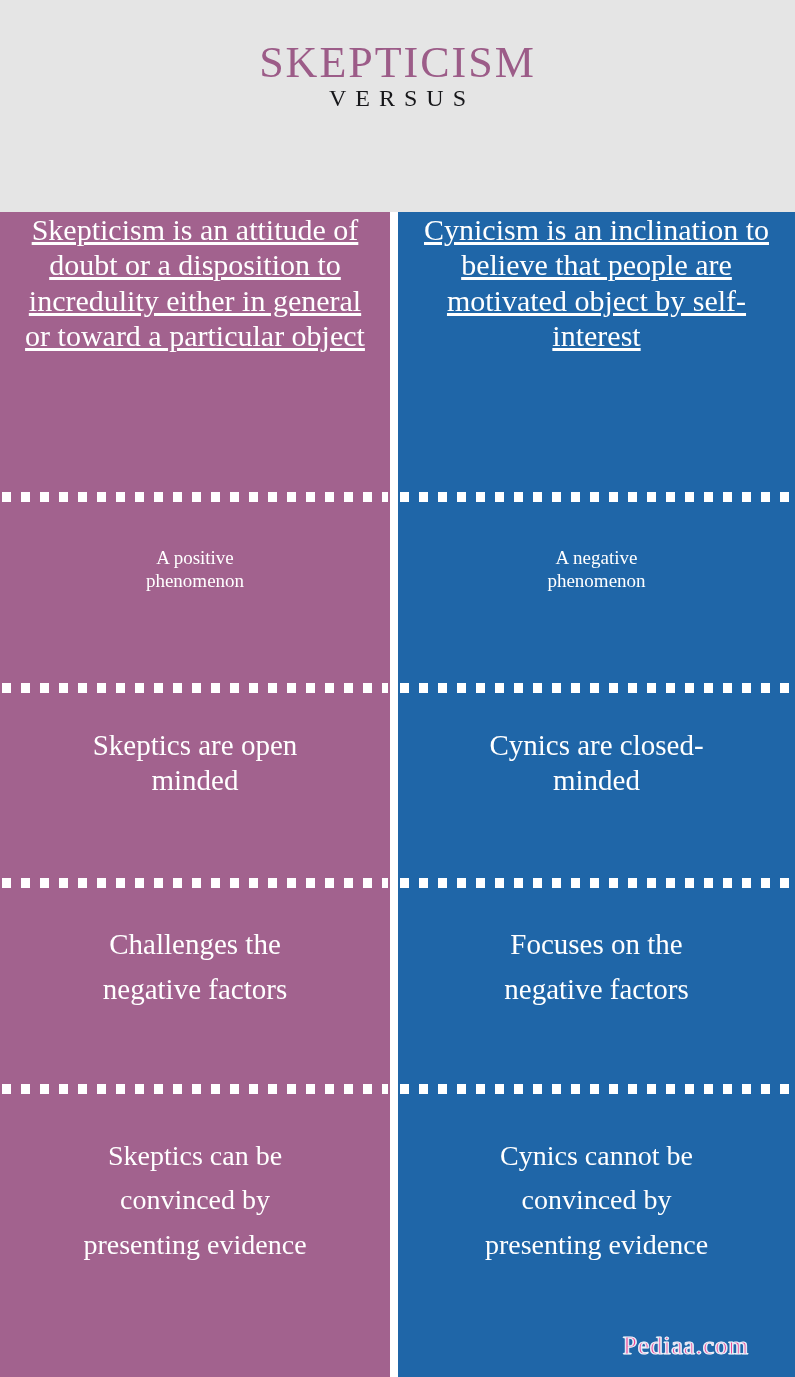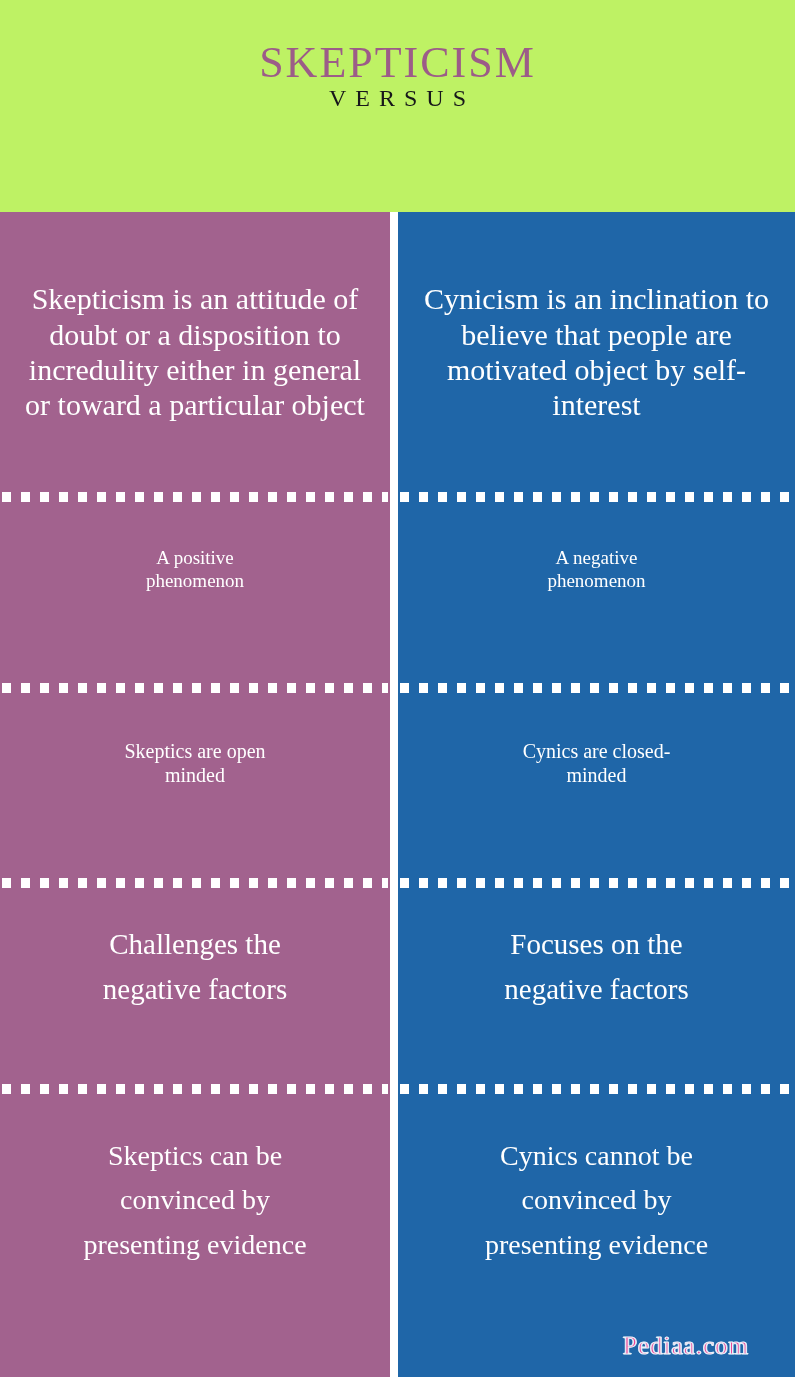--- a/index.html
+++ b/index.html
@@ -14,21 +14,21 @@
   #page {
     position:relative;
     width:795px; height:1377px;
     background:#ffffff;
   }
 
   
   #header {
     position:absolute;
     left:0; top:0; width:795px; height:212px;
-    background:#bef264;
+    background:#e5e5e5;
     display:flex; flex-direction:column;
     align-items:center; justify-content:flex-start;
     padding-top:40px;
   }
   #title-primary {
     font-family:"Liberation Serif", serif;
     font-size:44px;
     font-weight:400;
     letter-spacing:2px;
     color:#9c5c88;
@@ -83,25 +83,25 @@
   
   .row-0 { top:0px;   height:280px; }
   .row-1 { top:280px; height:191px; }
   .row-2 { top:471px; height:195px; }
   .row-3 { top:666px; height:206px; }
   .row-4 { top:872px; height:293px; }
 
   
   .row-0 .txt { font-size:30px; line-height:1.18; }
   .row-1 .txt { font-size:19px; line-height:1.20; }
-  .row-2 .txt { font-size:20px; line-height:1.20; }
+  .row-2 .txt { font-size:29px; line-height:1.20; }
   .row-3 .txt { font-size:29px; line-height:1.55; }
   .row-4 .txt { font-size:28px; line-height:1.58; }
 
-  .row-0 { align-items:center; }
+  .row-0 { align-items:flex-start;text-decoration:underline; }
   .row-1 .txt, .row-2 .txt { transform:translateY(-18px); }
   .row-3 .txt { transform:translateY(-14px); }
   .row-4 .txt { transform:translateY(-30px); }
 
   
   .divider {
     position:absolute;
     height:10px;
     background-image:
       repeating-linear-gradient(

